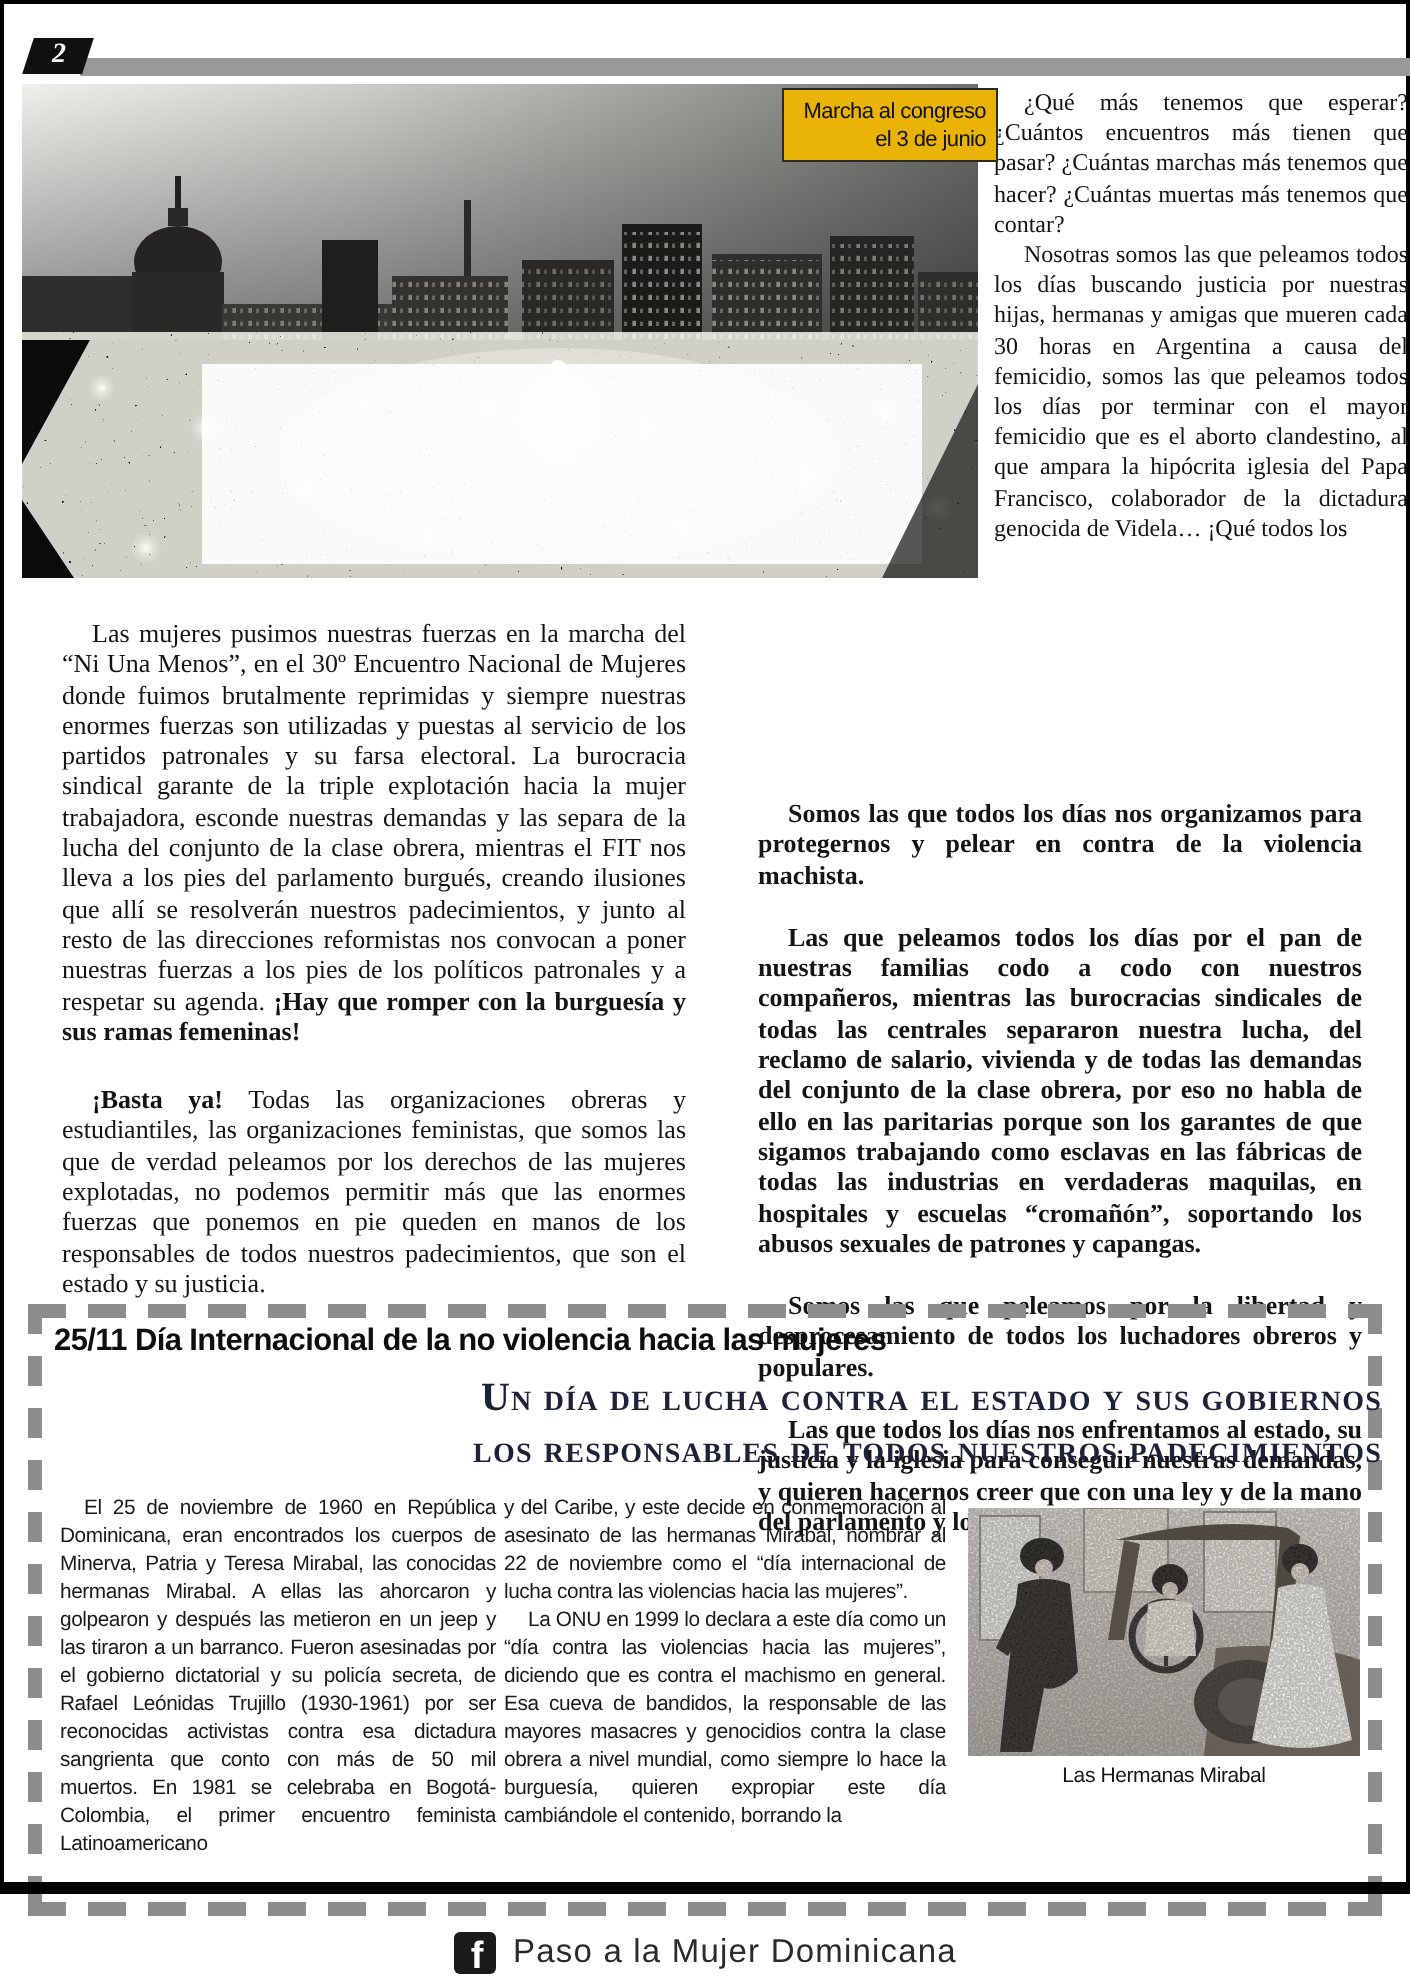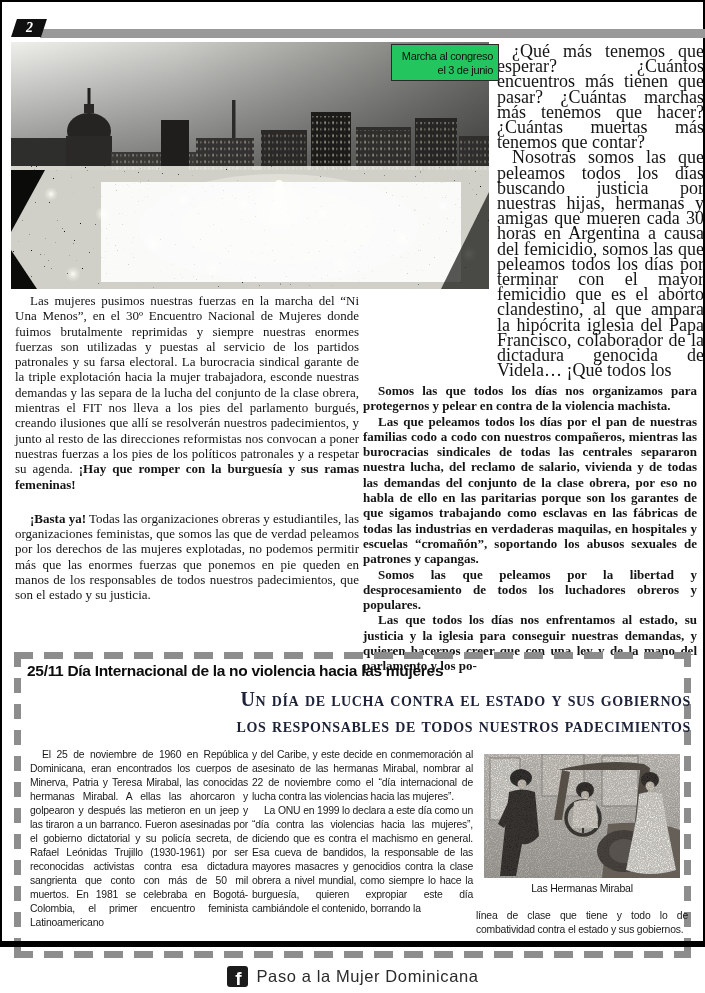--- a/index.html
+++ b/index.html
@@ -23,30 +23,30 @@
   #pagenum span{
     transform:skewX(18deg);color:#fff;font-style:italic;font-weight:bold;
     font-size:14px;line-height:1;font-family:"Liberation Serif",serif;
   }
   #topbar{position:absolute;left:40px;top:29px;width:665px;height:9px;background:#999999;}
 
   
   #main-photo{position:absolute;left:11px;top:42px;width:478px;height:247px;background:#222;}
   #main-photo svg{display:block;}
   #photo-caption{
-    position:absolute;left:391px;top:44px;width:97px;background:#22c55e;border:1px solid #2a2a2a;
+    position:absolute;left:391px;top:44px;width:97px;background:#eab308;border:1px solid #2a2a2a;
     font-family:"Liberation Sans",sans-serif;font-size:11px;line-height:14px;
     text-align:right;padding:4px 5px 3px 4px;letter-spacing:-0.3px;z-index:3;color:#111;
   }
 
   
   .serif-txt{font-size:13px;line-height:15.3px;text-align:justify;}
-  .serif-txt p{margin:0;}
+  .serif-txt p{margin:16px;}
   .ind{text-indent:15px;}
-  #col-right-narrow{position:absolute;left:497px;top:44px;width:207px;font-size:18px;line-height:15.2px;text-align:justify;}
+  #col-right-narrow{position:absolute;left:497px;top:44px;width:207px;font-size:12px;line-height:15.2px;text-align:justify;}
   #col-right-narrow p{margin:0;}
   #right-cont{position:absolute;left:363px;top:296px;width:334px;}
   #right-paras{position:absolute;left:363px;top:383px;width:334px;font-weight:bold;}
   #col-left{position:absolute;left:15px;top:293px;width:344px;}
   #col-left .p2{margin-top:19px;}
   .boldtxt{font-weight:bold;}
 
   
   #feature-box{position:absolute;left:14px;top:652px;width:677px;height:306px;z-index:10;}
   .dash{position:absolute;}
@@ -279,21 +279,20 @@
         <circle cx="101" cy="41" r="4" fill="#d6cdc0"></circle>
         <path d="M90,48 Q101,44 112,48 L114,74 L88,74 Z" fill="#e6e1d7"></path>
 
         <ellipse cx="166" cy="26" rx="9" ry="8" fill="#231e19"></ellipse>
         <circle cx="166" cy="32" r="4.5" fill="#dcd3c6"></circle>
         <path d="M155,40 Q166,36 178,40 L182,66 Q168,72 152,68 Z" fill="#efece4"></path>
         <path d="M152,66 Q168,62 182,66 L192,116 Q166,124 142,116 Z" fill="#f2efe8"></path>
         <rect x="0" y="0" width="196" height="124" filter="url(#grain)" opacity="0.35"></rect>
       </svg>
       <div id="mirabal-caption">Las Hermanas Mirabal</div>
-      <p id="box-col3-text">línea de clase que tiene y todo lo de combatividad contra el estado y sus gobiernos.</p>
     </div>
   </div>
 
   <div id="footer">
     <div id="fb-icon">
       <span>f</span>
     </div>
     <div id="footer-label">Paso a la Mujer Dominicana</div>
   </div>
 

